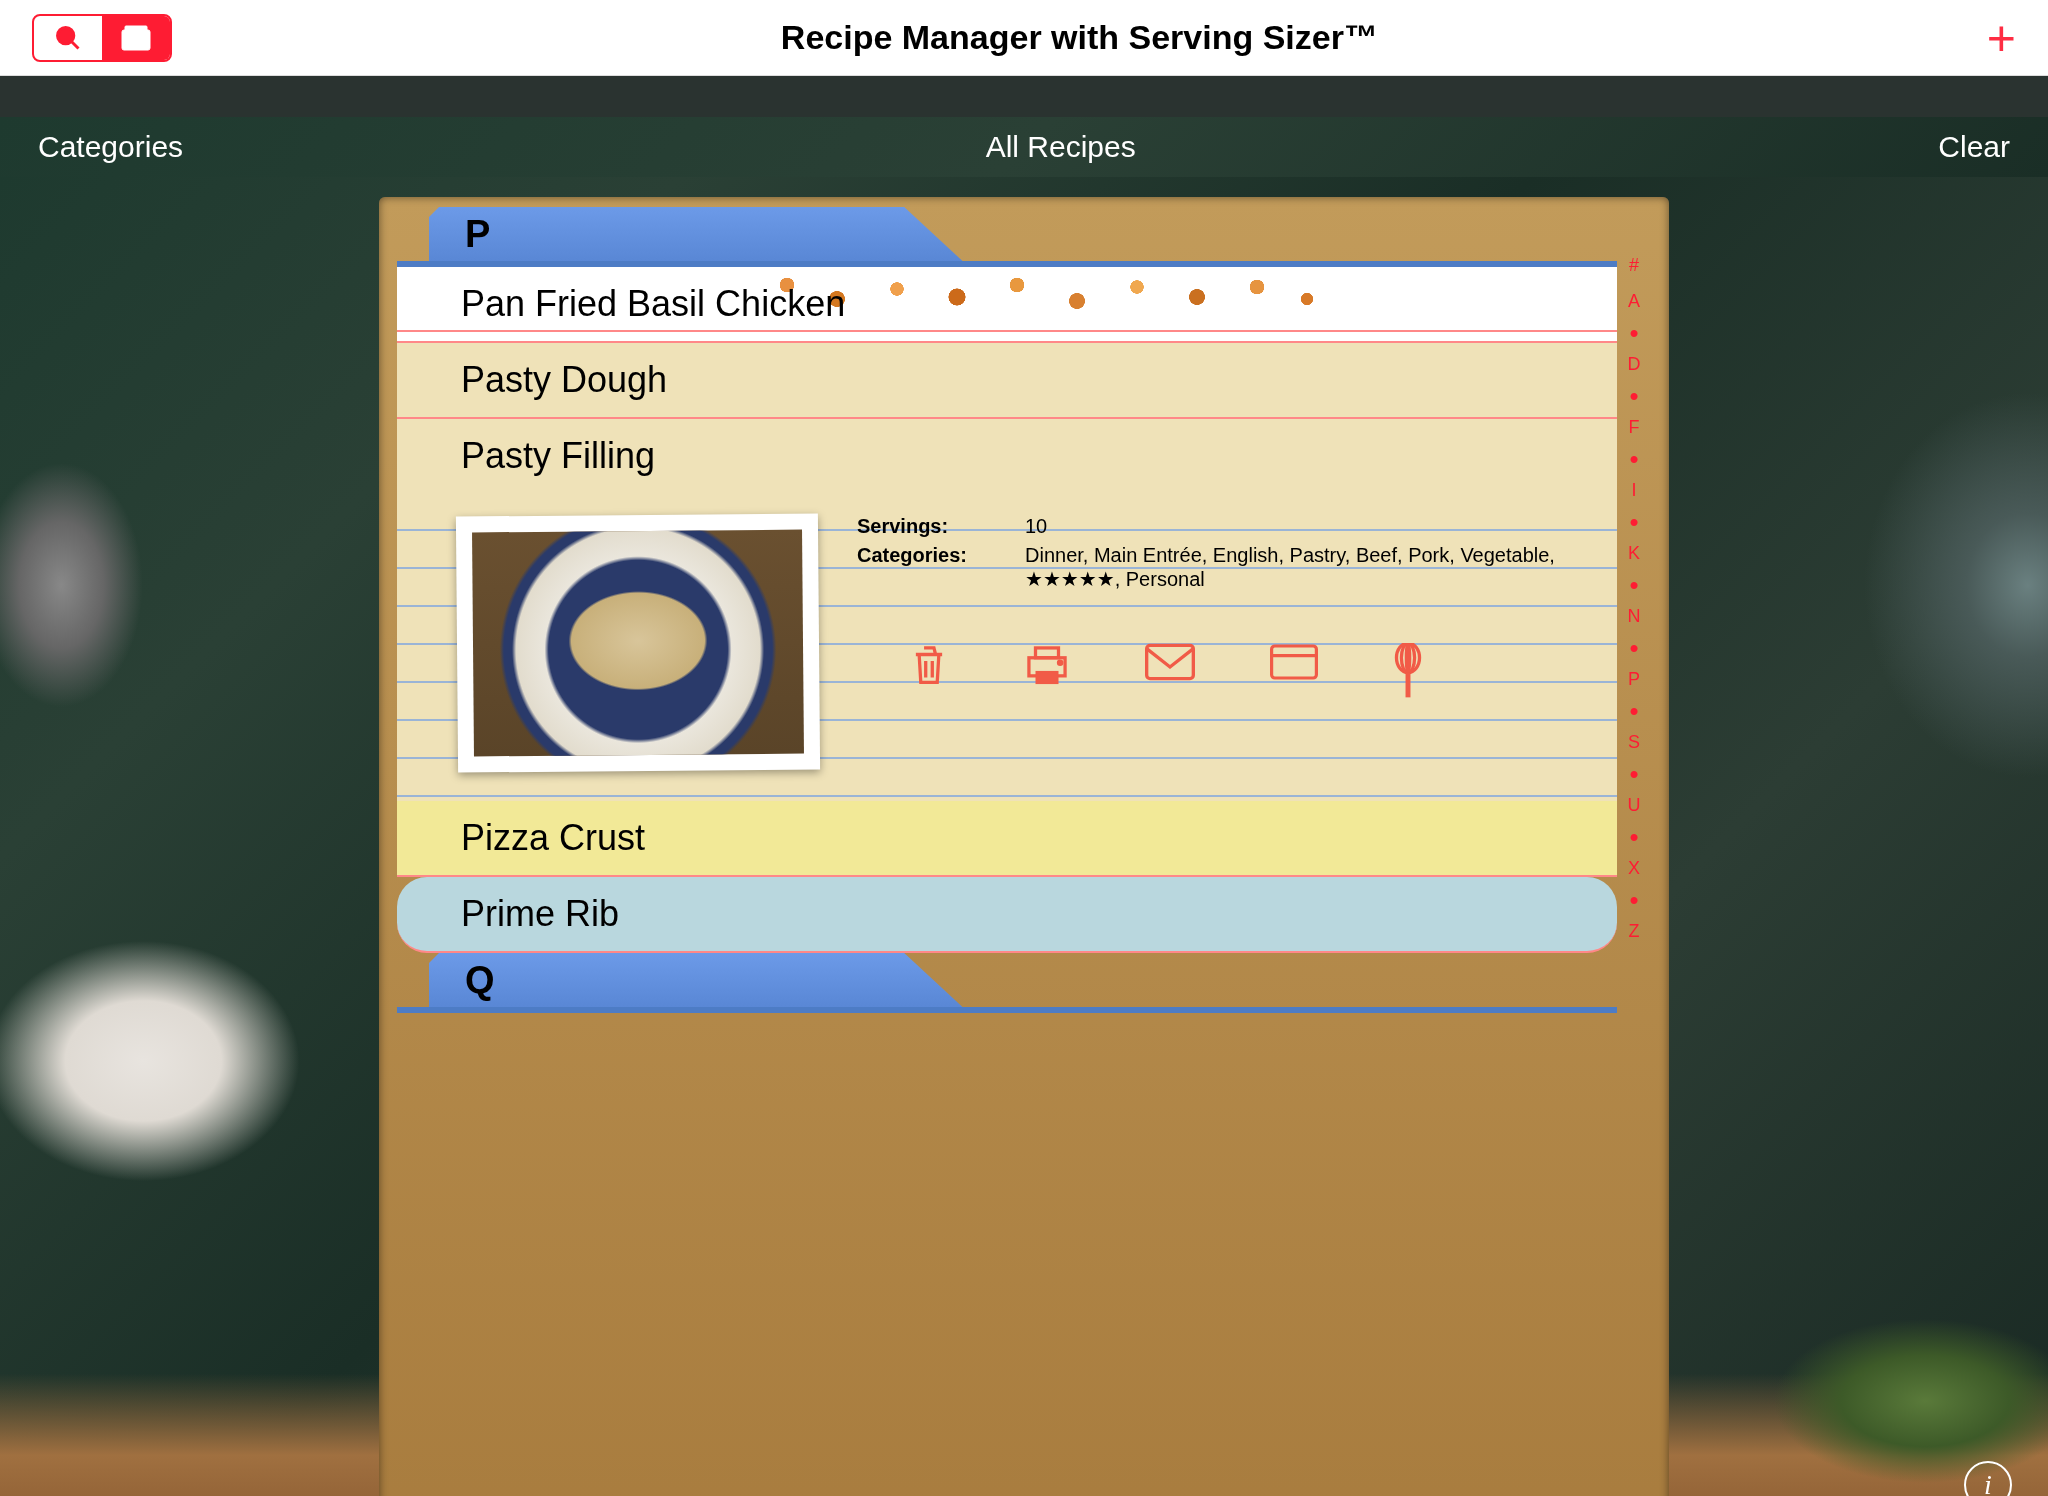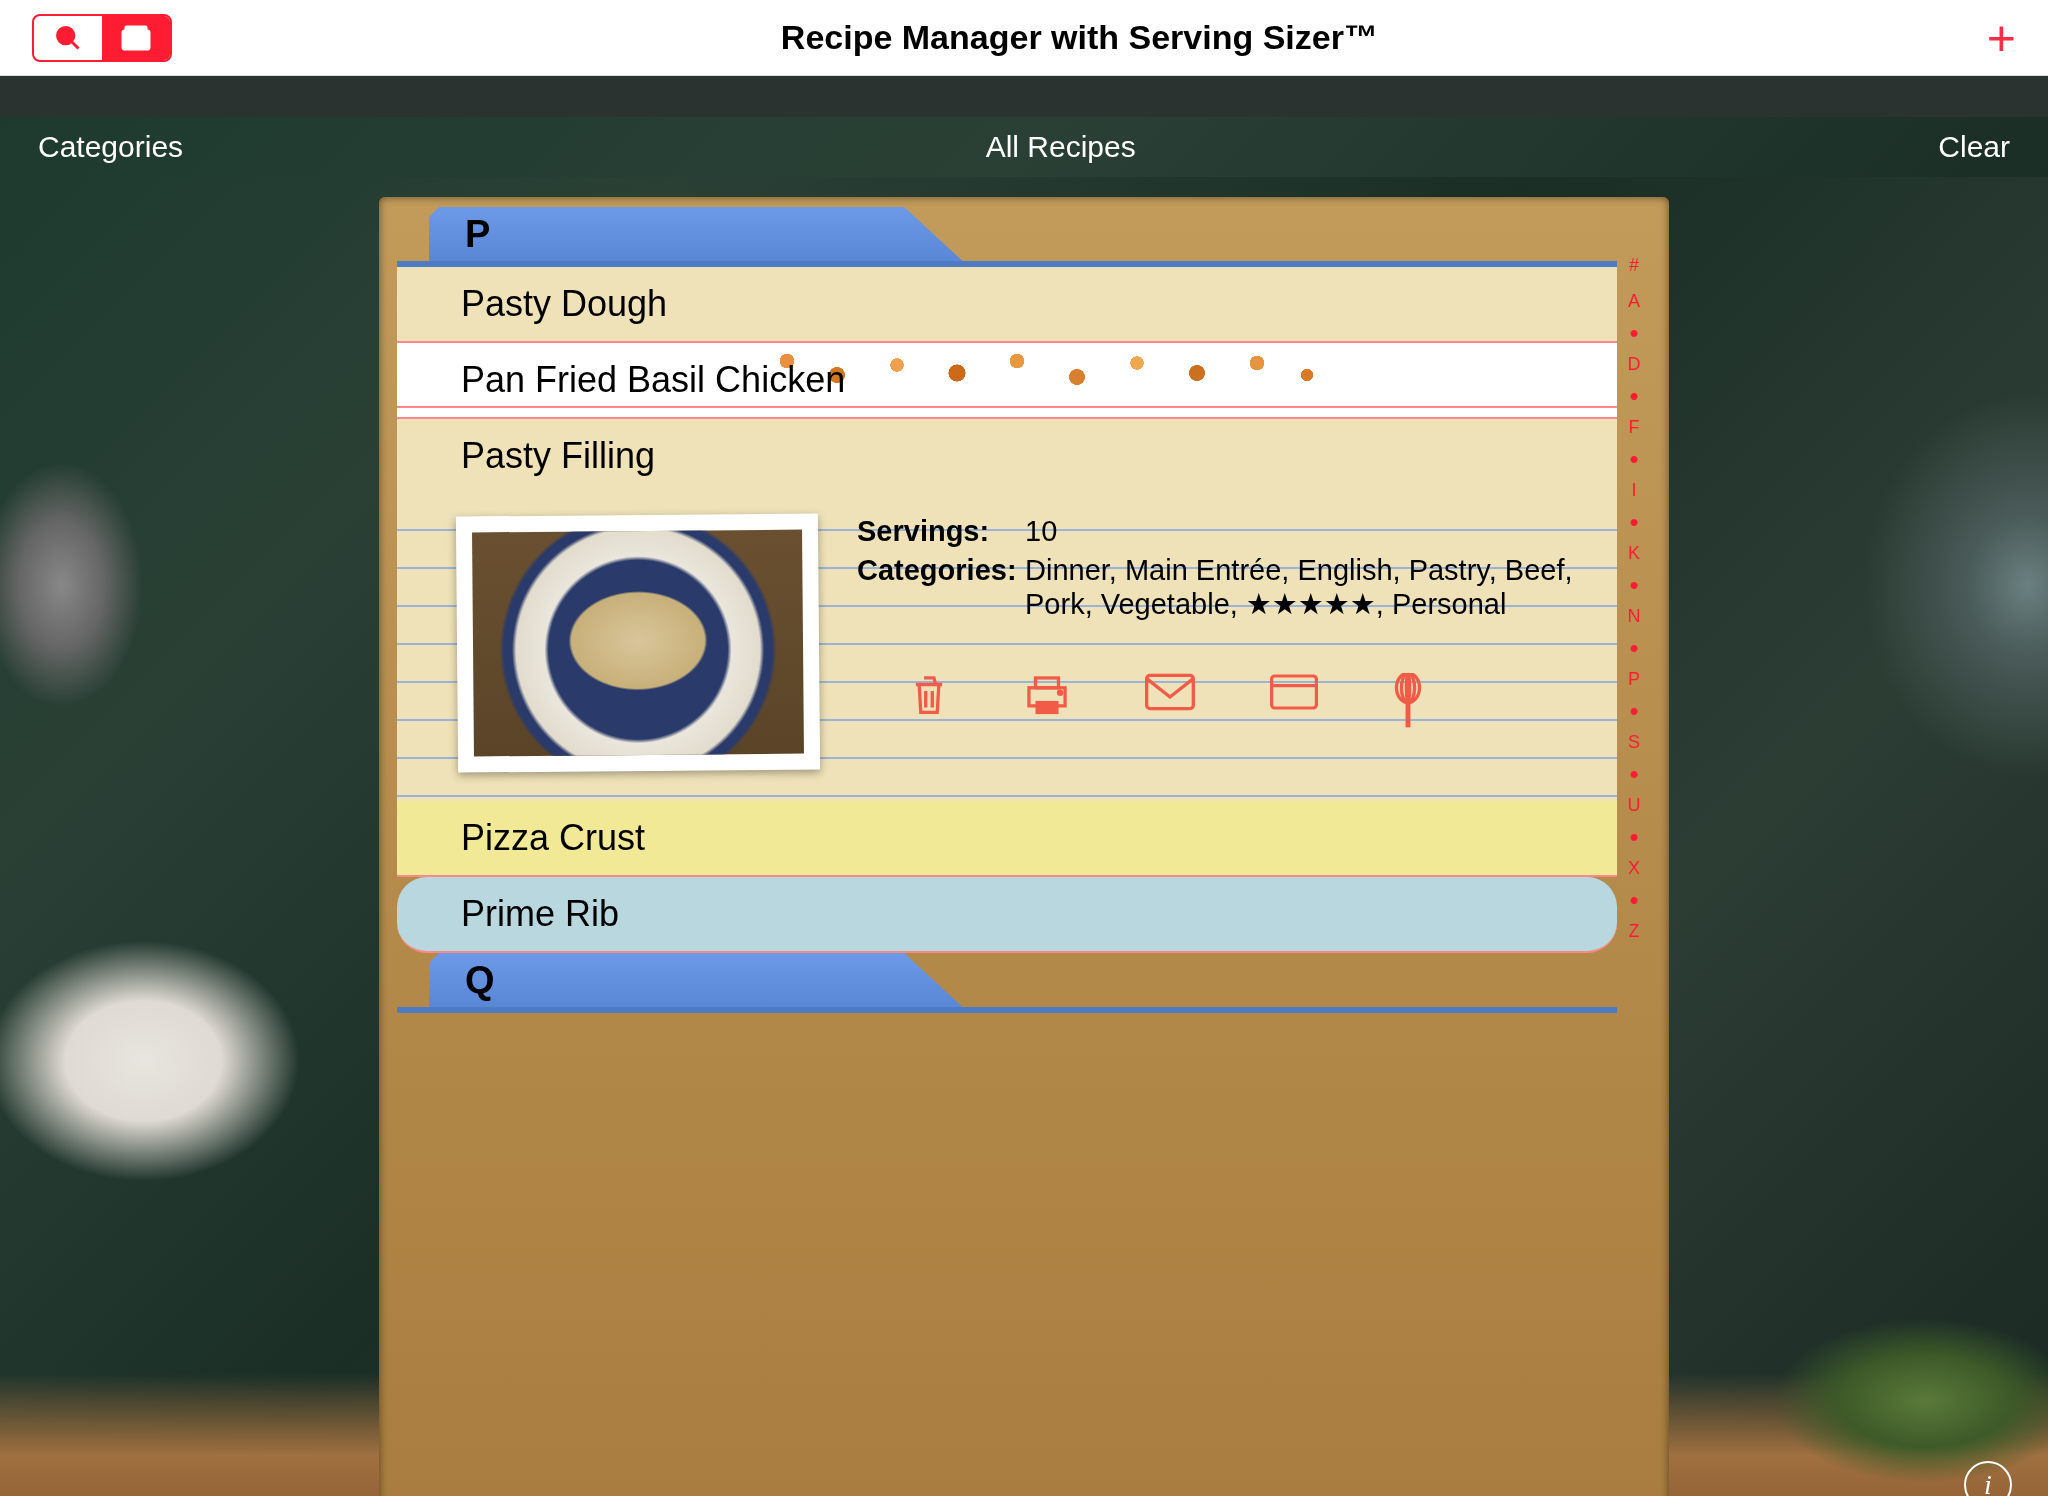--- a/index.html
+++ b/index.html
@@ -161,21 +161,21 @@
   transform: rotate(-0.5deg);
 }
 .photo {
   width: 100%;
   height: 100%;
   background:
     radial-gradient(ellipse 95px 68px at 50% 49%, #d8c59a 0%, #c8b07a 70%, transparent 73%),
     radial-gradient(circle at 50% 53%, #2a3a6a 0%, #2a3a6a 44%, #eae6dc 46%, #e2dccd 60%, #2a3a6a 62%, #2a3a6a 66%, transparent 68%),
     linear-gradient(to bottom, #6a5030 0%, #5a4428 100%);
 }
-.details { flex: 1; font-size: 29px; }
+.details { flex: 1; font-size: 20px; }
 .details-row { display: flex; margin-bottom: 6px; }
 .details-label { font-weight: bold; width: 168px; }
 .details-value { flex: 1; }
 .action-row {
   display: flex;
   gap: 75px;
   margin-top: 52px;
   margin-left: 52px;
 }
 .action-row svg { stroke: #f15b47; fill: none; stroke-width: 2; }
@@ -242,26 +242,26 @@
   <div class="box-container">
     <div class="recipe-list">
 
 
       <div class="section-tab">
         <div class="tab-shape"></div>
         <div class="tab-letter">P</div>
         <div class="tab-underline"></div>
       </div>
 
+      <div class="card card-autumn">
+        <div class="card-title">Pan Fried Basil Chicken</div>
+      </div>
+
       <div class="card card-beige">
         <div class="card-title">Pasty Dough</div>
-      </div>
-
-      <div class="card card-autumn">
-        <div class="card-title">Pan Fried Basil Chicken</div>
       </div>
 
       <div class="card card-beige" style="border-bottom:none;">
         <div class="card-title">Pasty Filling</div>
         <div class="expanded">
           <div class="photo-wrap">
             <div class="photo"></div>
           </div>
           <div class="details">
             <div class="details-row">

